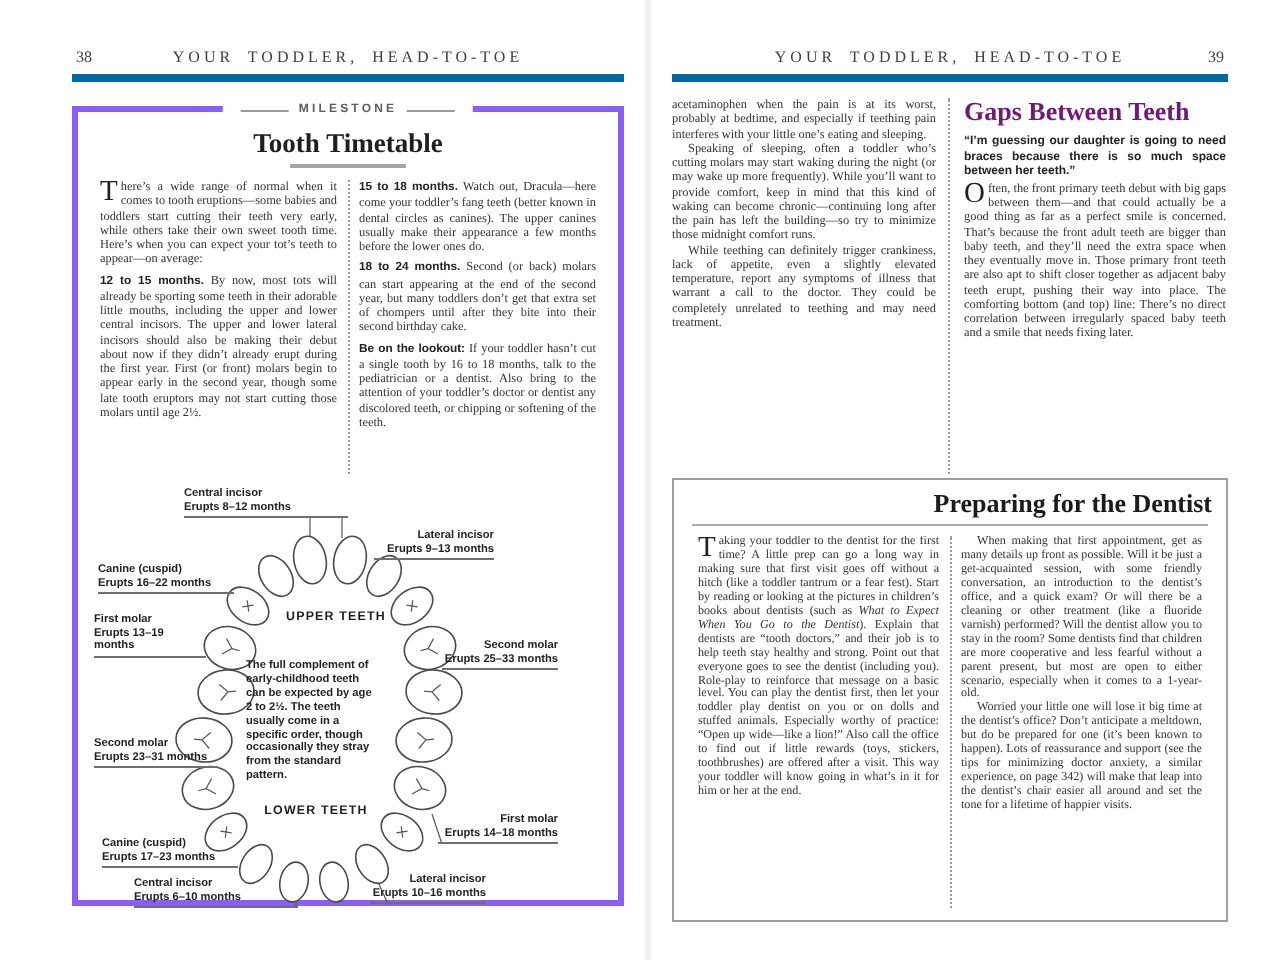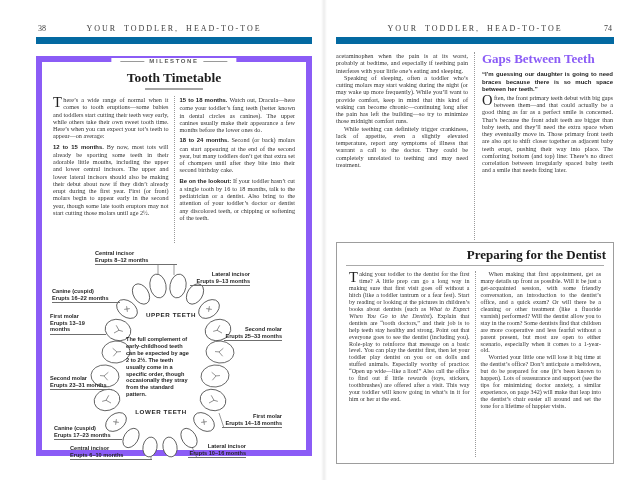--- a/index.html
+++ b/index.html
@@ -6,29 +6,29 @@
   body{
     width:640px;height:480px;background:#ffffff;position:relative;
     font-family:"Liberation Serif","DejaVu Serif",serif;color:#333;
     overflow:hidden;
   }
   .gutter{position:absolute;left:321px;top:0;width:6px;height:480px;
     background:linear-gradient(90deg,rgba(0,0,0,0),rgba(0,0,0,0.07),rgba(0,0,0,0));}
   .page{position:absolute;top:24px;}
   .page-left{left:36px;width:276px;}
   .page-right{left:336px;width:278px;}
-  .running-row{position:relative;height:13px;border-bottom:7px solid #0369a1;}
+  .running-row{position:relative;height:13px;border-bottom:4px solid #0369a1;}
   .running-head{position:absolute;left:0;right:0;text-align:center;
     font-size:8px;letter-spacing:2px;word-spacing:3px;color:#3d3d3d;}
   .pagenum{position:absolute;top:0;font-size:8px;color:#3d3d3d;}
   .pagenum.left{left:2px;}
   .pagenum.right{right:2px;}
 
   
-  .milestone-box{position:relative;margin-top:12px;border:6px solid #8b5cf6;
+  .milestone-box{position:relative;margin-top:12px;border:3px solid #8b5cf6;
     height:400px;padding:0 6px;box-sizing:border-box;}
   .mtag{position:absolute;top:-4px;left:50%;transform:translateX(-50%);
     background:#fff;display:flex;align-items:center;padding:0 4px;white-space:nowrap;}
   .mtag .tagline{display:inline-block;width:24px;height:1px;background:#9a9a9a;margin:0 5px;}
   .mtag .tagtext{font-family:"Liberation Sans","DejaVu Sans",sans-serif;
     font-weight:700;font-size:6px;letter-spacing:1.6px;color:#5c5c5c;}
   .box-title{text-align:center;font-weight:700;font-size:13.5px;color:#1e1e1e;
     margin-top:9px;line-height:14px;}
   .title-rule{width:58px;height:2px;background:#a5a5a5;margin:3px auto 6px;}
   .mcols{display:flex;height:147px;overflow:hidden;}
@@ -55,21 +55,21 @@
     font-family:"Liberation Sans","DejaVu Sans",sans-serif;font-weight:700;
     font-size:5.6px;line-height:6.9px;color:#1f1f1f;}
 
   
   .top-section{display:flex;margin-top:8px;height:188px;overflow:hidden;}
   .tcol{box-sizing:border-box;text-align:justify;font-size:6.2px;line-height:7.25px;}
   .cont-col{width:138px;padding-right:6px;}
   .gaps-col{width:138px;padding-left:7px;}
   .tcol p{margin:0;}
   .tcol p.ind{text-indent:8px;}
-  .section-title{font-weight:700;font-size:13px;color:#8b5cf6;line-height:14px;
+  .section-title{font-weight:700;font-size:13px;color:#701a75;line-height:14px;
     margin:0 0 5px 0;text-align:left;}
   .question{font-family:"Liberation Sans","DejaVu Sans",sans-serif;font-weight:700;
     font-size:6px;line-height:7.6px;color:#222;text-align:justify;margin:0 0 6px 0;}
 
   .dentist-box{margin-top:2px;border:1px solid #9d9d9d;height:222px;
     box-sizing:border-box;padding:5px 7px 0 7px;}
   .dbox-title{text-align:right;font-weight:700;font-size:13px;color:#1b1b1b;line-height:14px;}
   .dbox-rule{height:1px;background:#aaa;margin:3px 2px 5px 2px;}
   .dcols{display:flex;height:186px;overflow:hidden;}
   .dcol{width:50%;box-sizing:border-box;padding:0 5px;text-align:justify;
@@ -235,21 +235,21 @@
       <div class="arch-label" style="left:88px;top:67px;width:70px;">UPPER TEETH</div>
       <div class="arch-label" style="left:78px;top:164px;width:70px;">LOWER TEETH</div>
       <div class="center-note">The full complement of early-childhood teeth can be expected by age 2 to 2½. The teeth usually come in a specific order, though occasionally they stray from the standard pattern.</div>
     </div>
   </div>
 </div>
 
 <div class="page page-right">
   <div class="running-row">
     <span class="running-head">YOUR TODDLER, HEAD-TO-TOE</span>
-    <span class="pagenum right">74</span>
+    <span class="pagenum right">39</span>
   </div>
 
   <div class="top-section">
     <div class="tcol cont-col">
       <p>acetaminophen when the pain is at its worst, probably at bedtime, and especially if teething pain interferes with your little one’s eating and sleeping.</p>
       <p class="ind">Speaking of sleeping, often a toddler who’s cutting molars may start waking during the night (or may wake up more frequently). While you’ll want to provide comfort, keep in mind that this kind of waking can become chronic—continuing long after the pain has left the building—so try to minimize those midnight comfort runs.</p>
       <p class="ind">While teething can definitely trigger crankiness, lack of appetite, even a slightly elevated temperature, report any symptoms of illness that warrant a call to the doctor. They could be completely unrelated to teething and may need treatment.</p>
     </div>
     <div class="col-divider"></div>
     <div class="tcol gaps-col">

